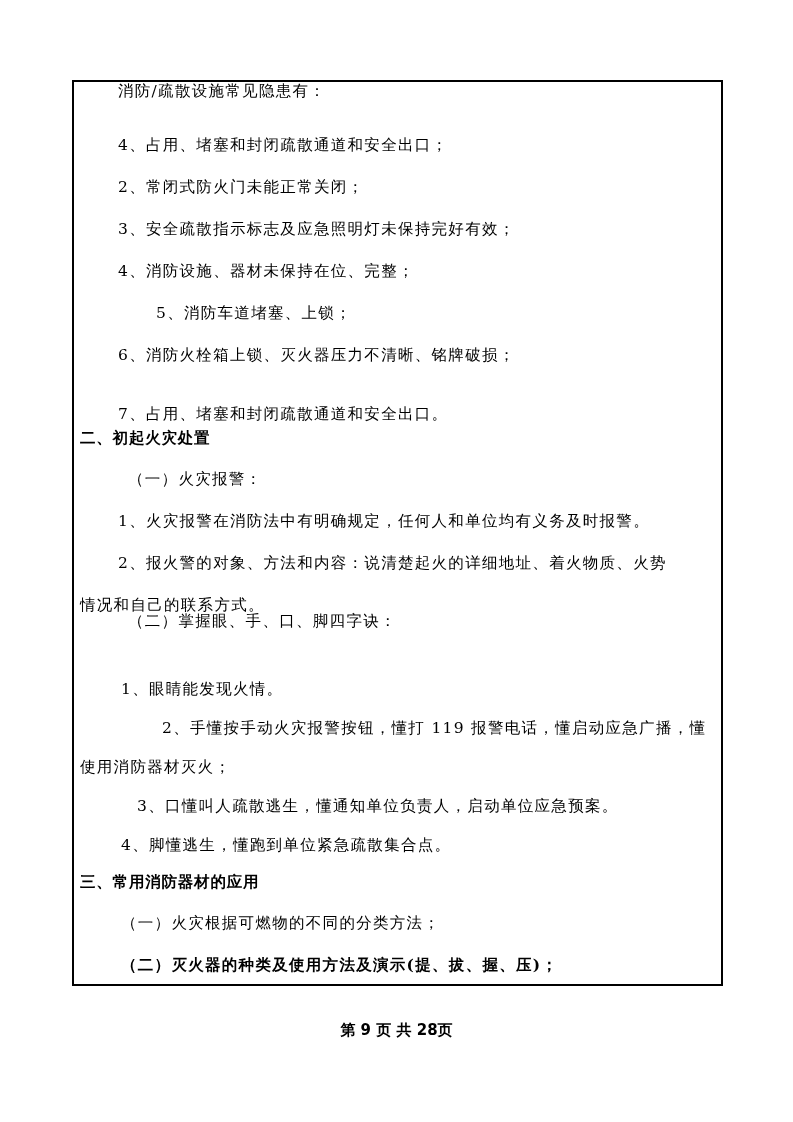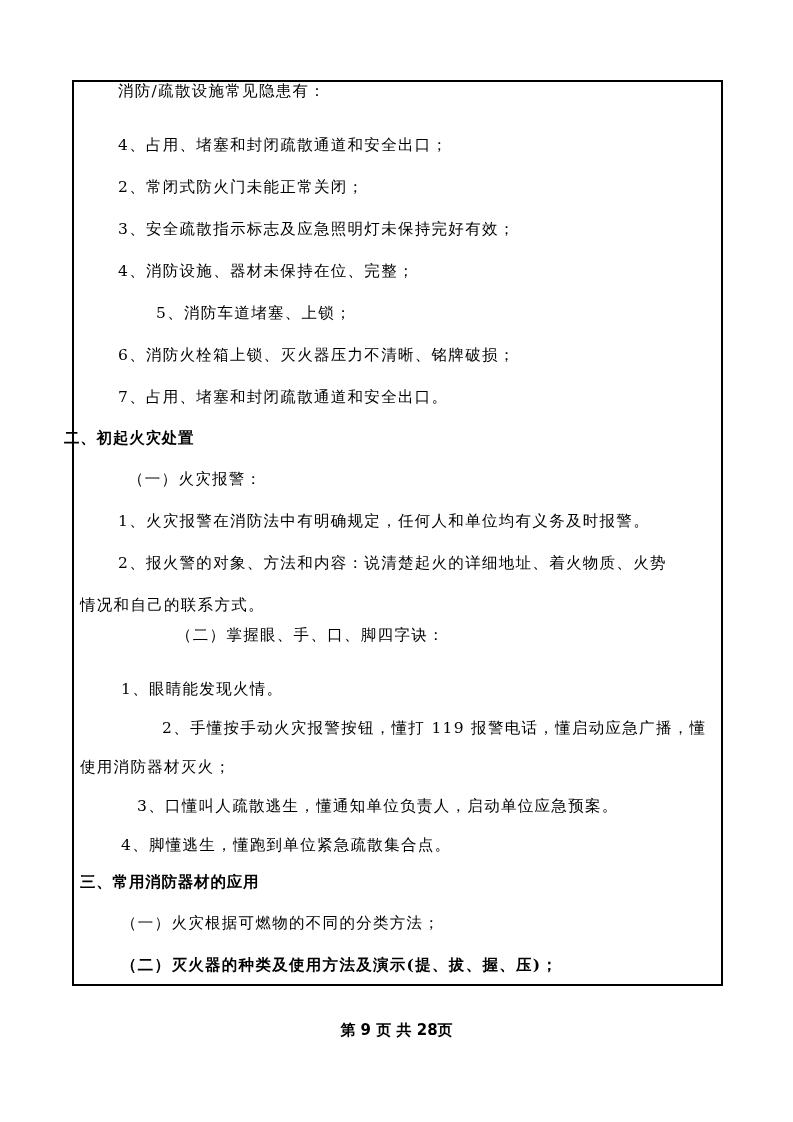--- a/index.html
+++ b/index.html
@@ -52,27 +52,27 @@
 <div class="frame"></div>
 
 <div id="lines">
   <div class="line" style="left: 118px; top: 81px;">消防/疏散设施常见隐患有：</div>
   <div class="line" style="left: 118px; top: 135px;">4、占用、堵塞和封闭疏散通道和安全出口；</div>
   <div class="line" style="left: 118px; top: 177px;">2、常闭式防火门未能正常关闭；</div>
   <div class="line" style="left: 118px; top: 219px;">3、安全疏散指示标志及应急照明灯未保持完好有效；</div>
   <div class="line" style="left: 118px; top: 261px; text-align: center;">4、消防设施、器材未保持在位、完整；</div>
   <div class="line" style="left: 112px; top: 303px; margin-left: 44px;">5、消防车道堵塞、上锁；</div>
   <div class="line" style="left: 118px; top: 345px;">6、消防火栓箱上锁、灭火器压力不清晰、铭牌破损；</div>
-  <div class="line" style="left: 118px; top: 387px;">7、占用、堵塞和封闭疏散通道和安全出口。</div>
-  <div class="line heading" style="left: 64px; top: 428px;">二、初起火灾处置</div>
+  <div class="line" style="left: 118px; top: 404px;">7、占用、堵塞和封闭疏散通道和安全出口。</div>
+  <div class="line heading" style="left: 80px; top: 428px;">二、初起火灾处置</div>
   <div class="line" style="left: 128px; top: 469px;">（一）火灾报警：</div>
   <div class="line" style="left: 118px; top: 511px;">1、火灾报警在消防法中有明确规定，任何人和单位均有义务及时报警。</div>
   <div class="line" style="left: 118px; top: 553px;">2、报火警的对象、方法和内容：说清楚起火的详细地址、着火物质、火势</div>
   <div class="line" style="left: 80px; top: 595px;">情况和自己的联系方式。</div>
-  <div class="line" style="left: 128px; top: 625px; margin-left: 48px;">（二）掌握眼、手、口、脚四字诀：</div>
+  <div class="line" style="left: 128px; top: 611px;">（二）掌握眼、手、口、脚四字诀：</div>
   <div class="line" style="left: 121px; top: 679px;">1、眼睛能发现火情。</div>
   <div class="line" style="left: 121px; top: 718px; margin-left: 41px;">2、手懂按手动火灾报警按钮，懂打 119 报警电话，懂启动应急广播，懂</div>
   <div class="line" style="left: 80px; top: 757px;">使用消防器材灭火；</div>
   <div class="line" style="left: 121px; top: 796px; margin-left: 16px;">3、口懂叫人疏散逃生，懂通知单位负责人，启动单位应急预案。</div>
   <div class="line" style="left: 121px; top: 835px;">4、脚懂逃生，懂跑到单位紧急疏散集合点。</div>
   <div class="line heading" style="left: 80px; top: 872px;">三、常用消防器材的应用</div>
   <div class="line" style="left: 121px; top: 913px;">（一）火灾根据可燃物的不同的分类方法；</div>
   <div class="line" style="left: 121px; top: 955px; font-weight: bold;">（二）灭火器的种类及使用方法及演示(提、拔、握、压)；</div>
 </div>
 

